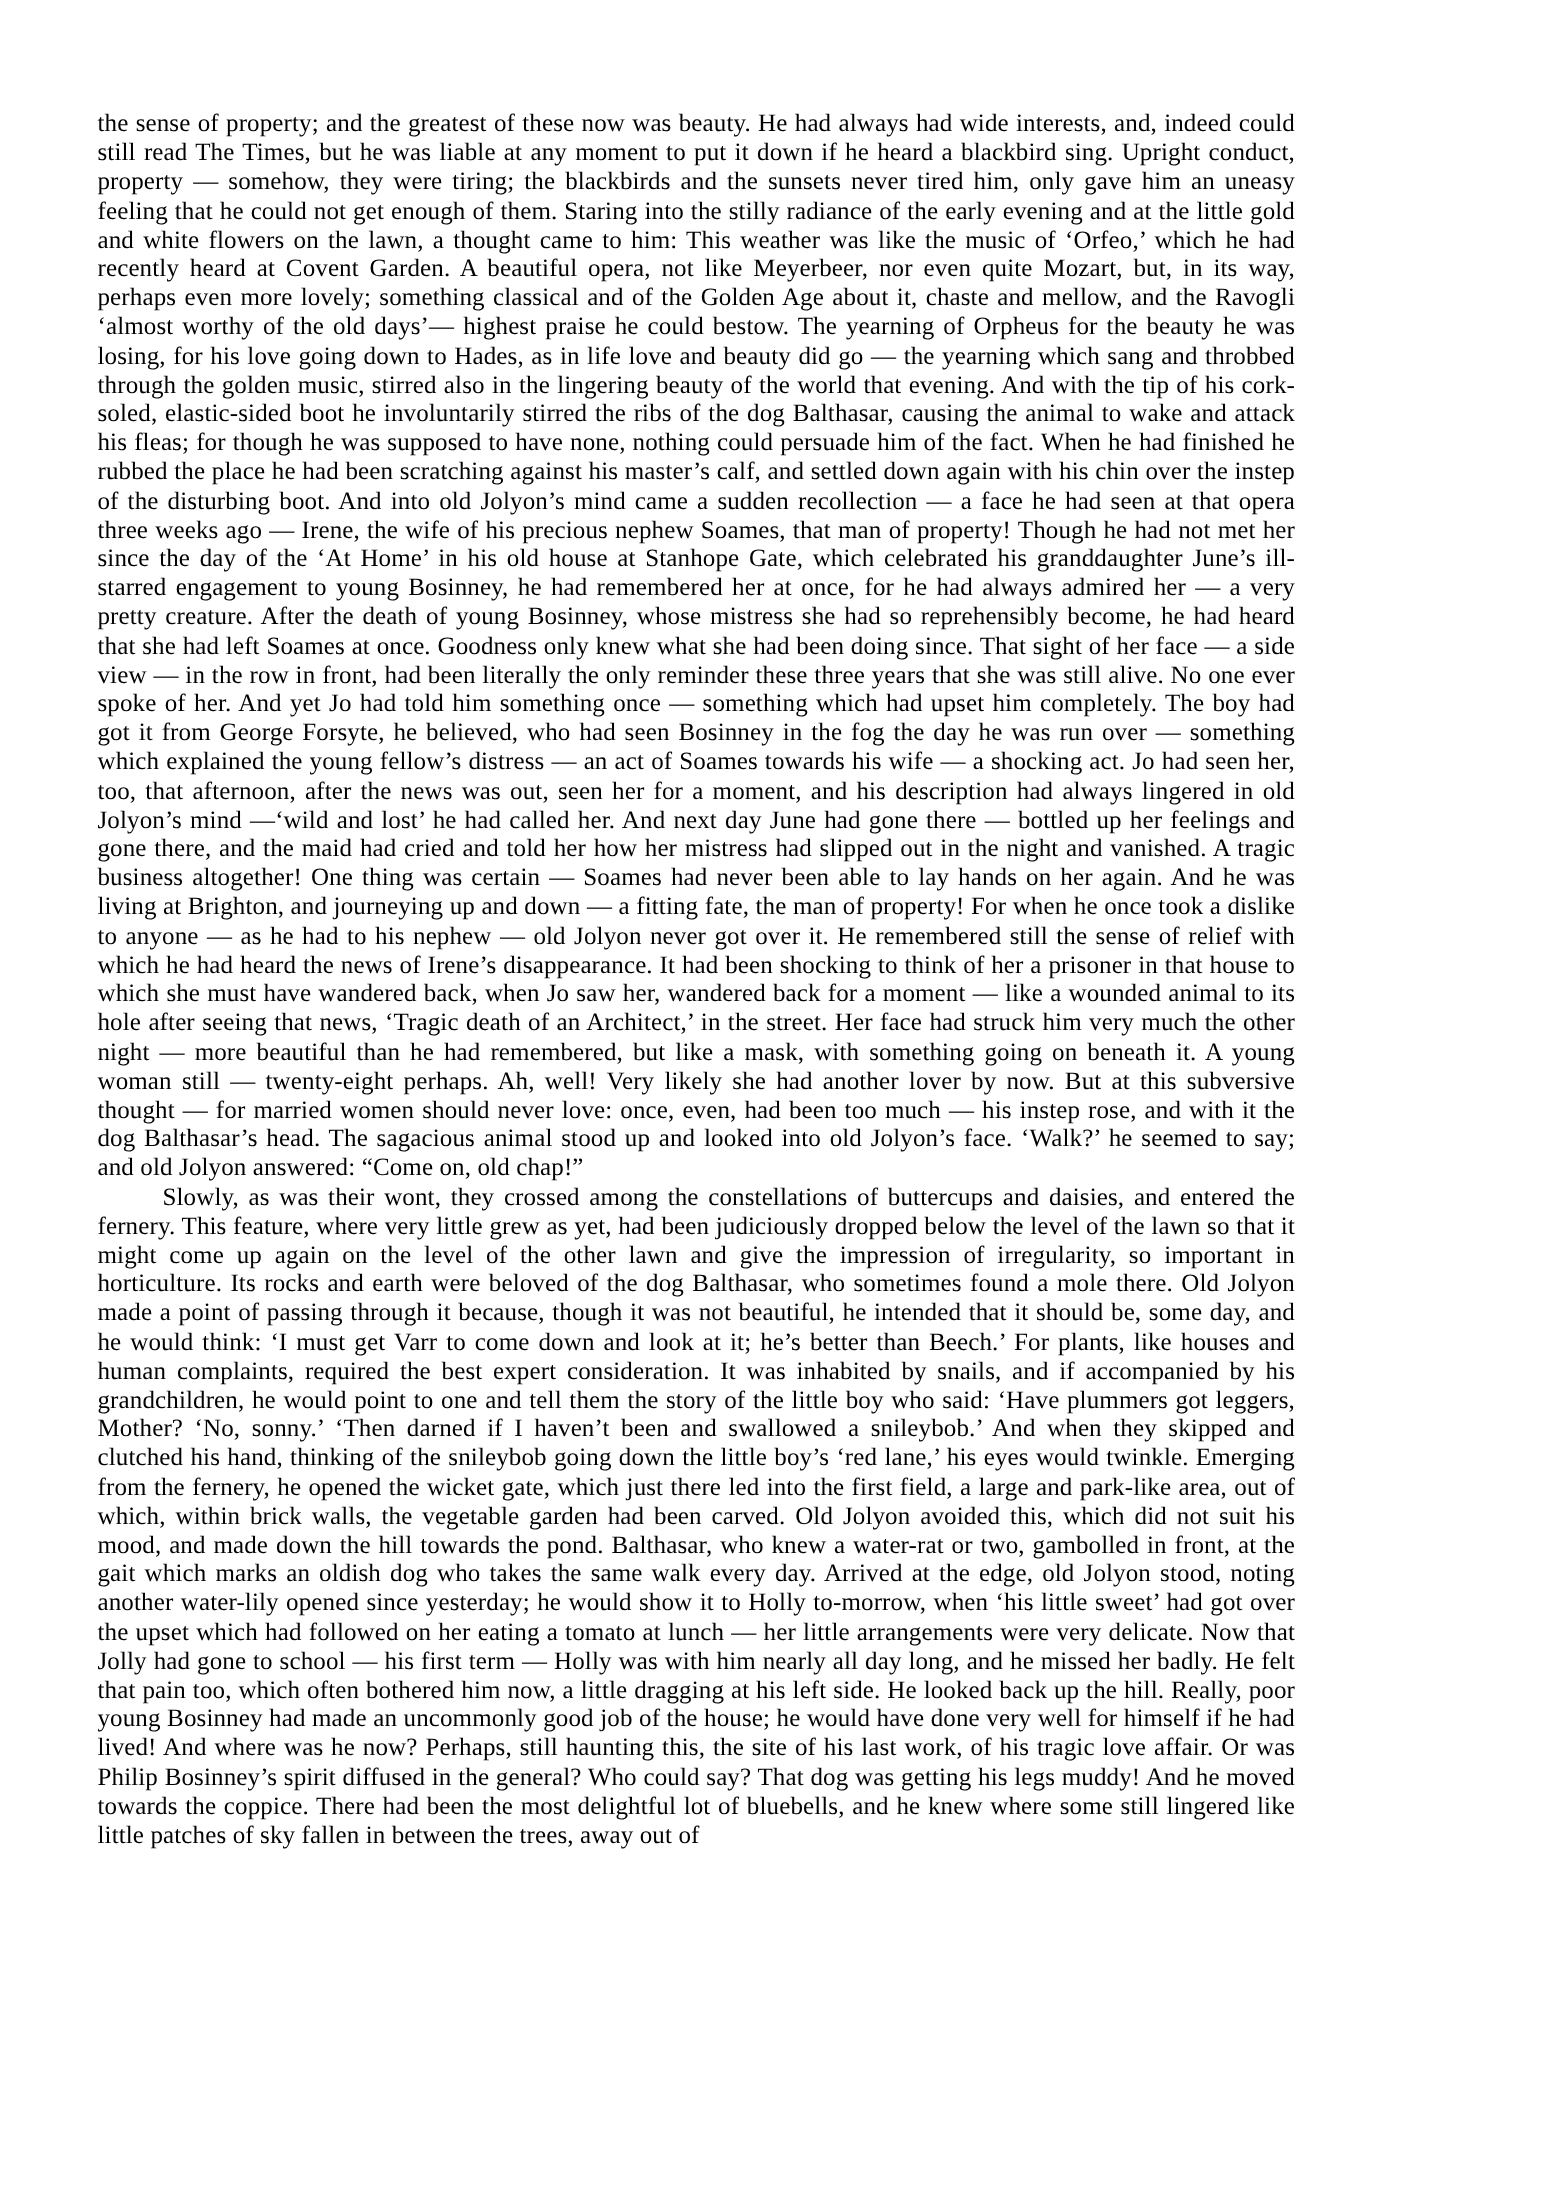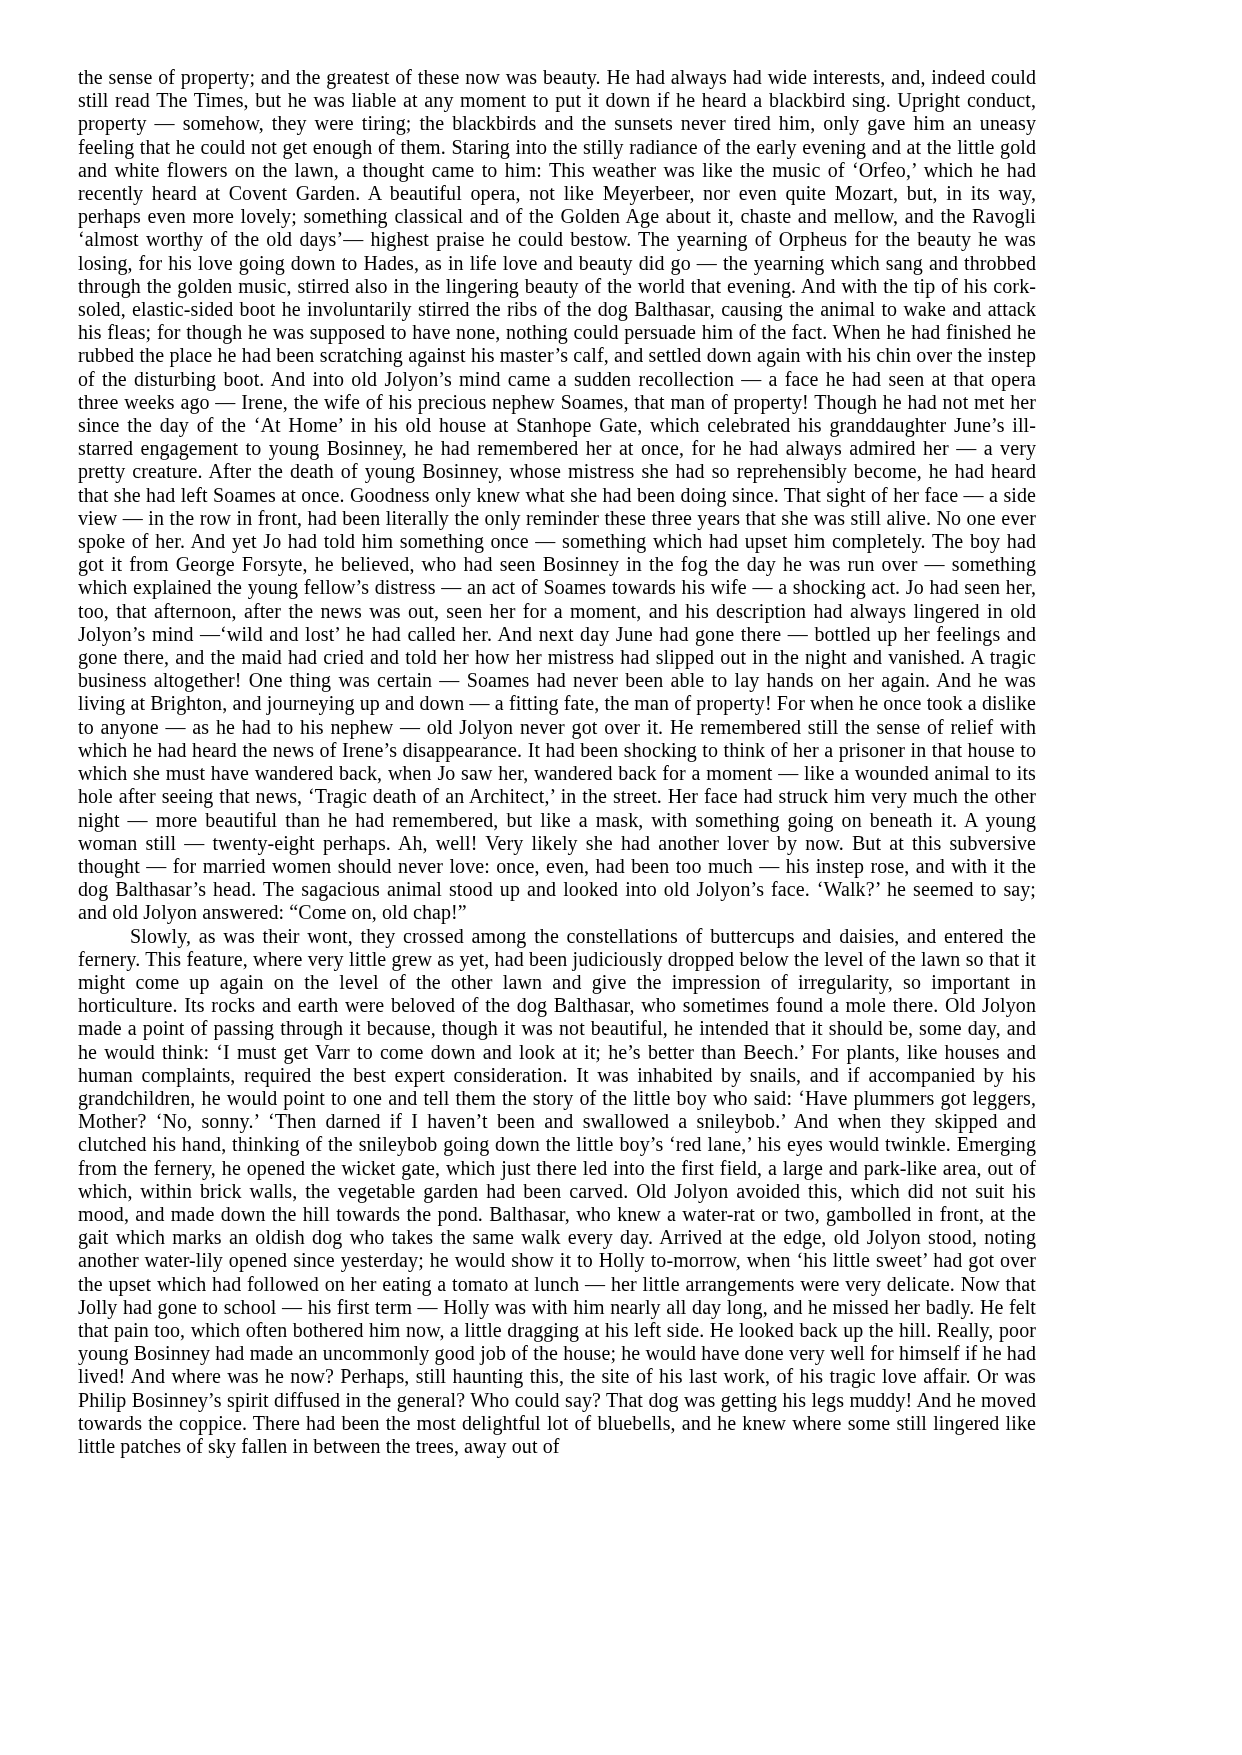--- a/index.html
+++ b/index.html
@@ -10,21 +10,21 @@
     width: 1242px;
     height: 1755px;
     background: #ffffff;
     position: relative;
     overflow: hidden;
     font-family: "Liberation Serif", "DejaVu Serif", serif;
   }
   .page-text {
     position: absolute;
     left: 78px;
-    top: 66px;
+    top: 88px;
     width: 958px;
     color: #000000;
   }
   .page-text p {
     margin: 0;
     padding: 0;
     font-size: 20px;
     line-height: 23.2px;
     text-align: justify;
     text-justify: inter-word;

